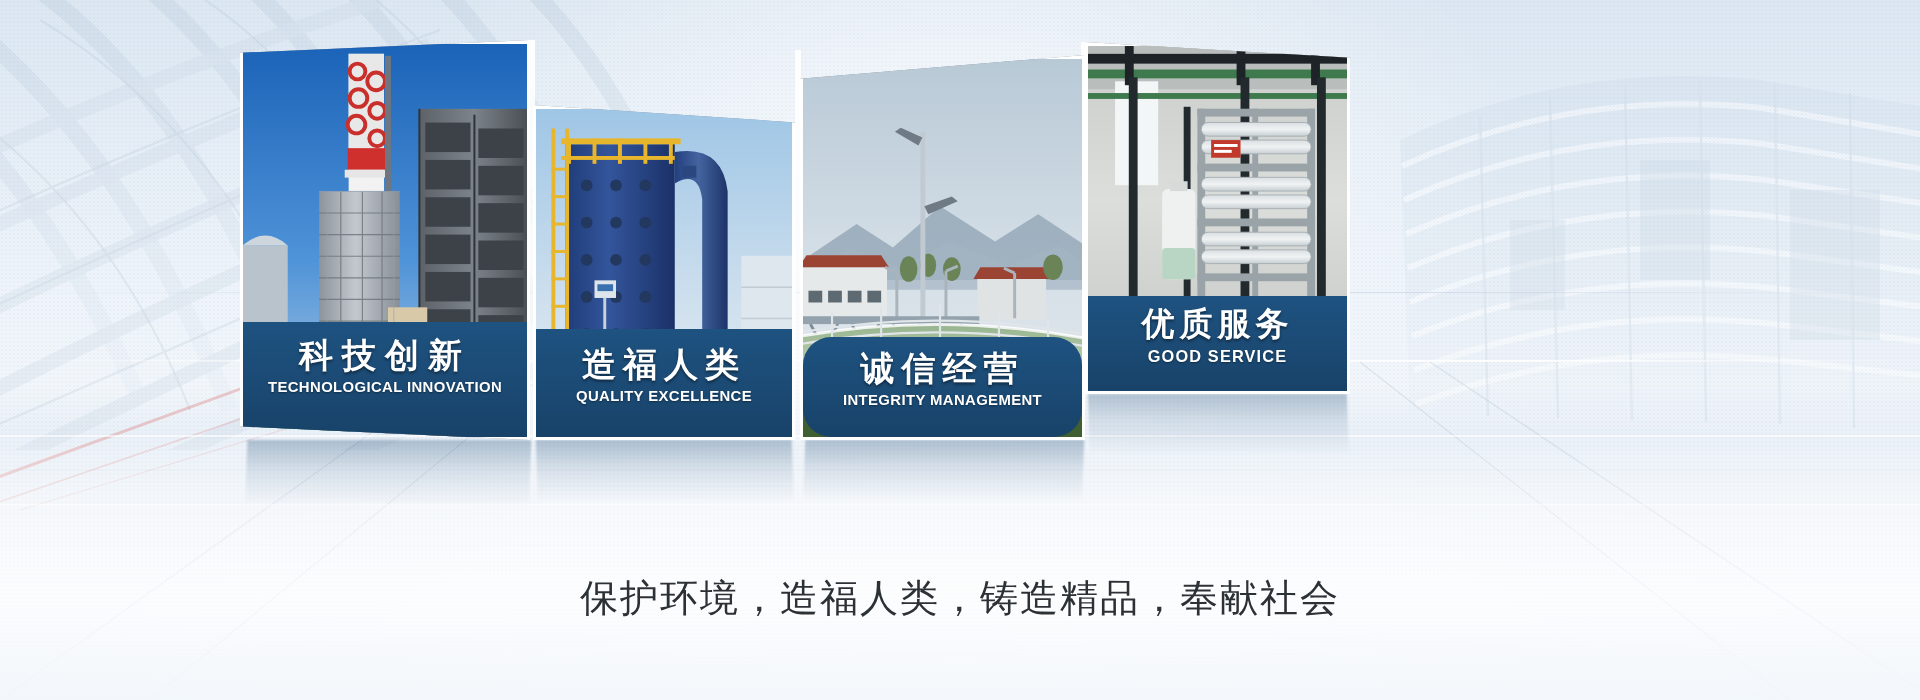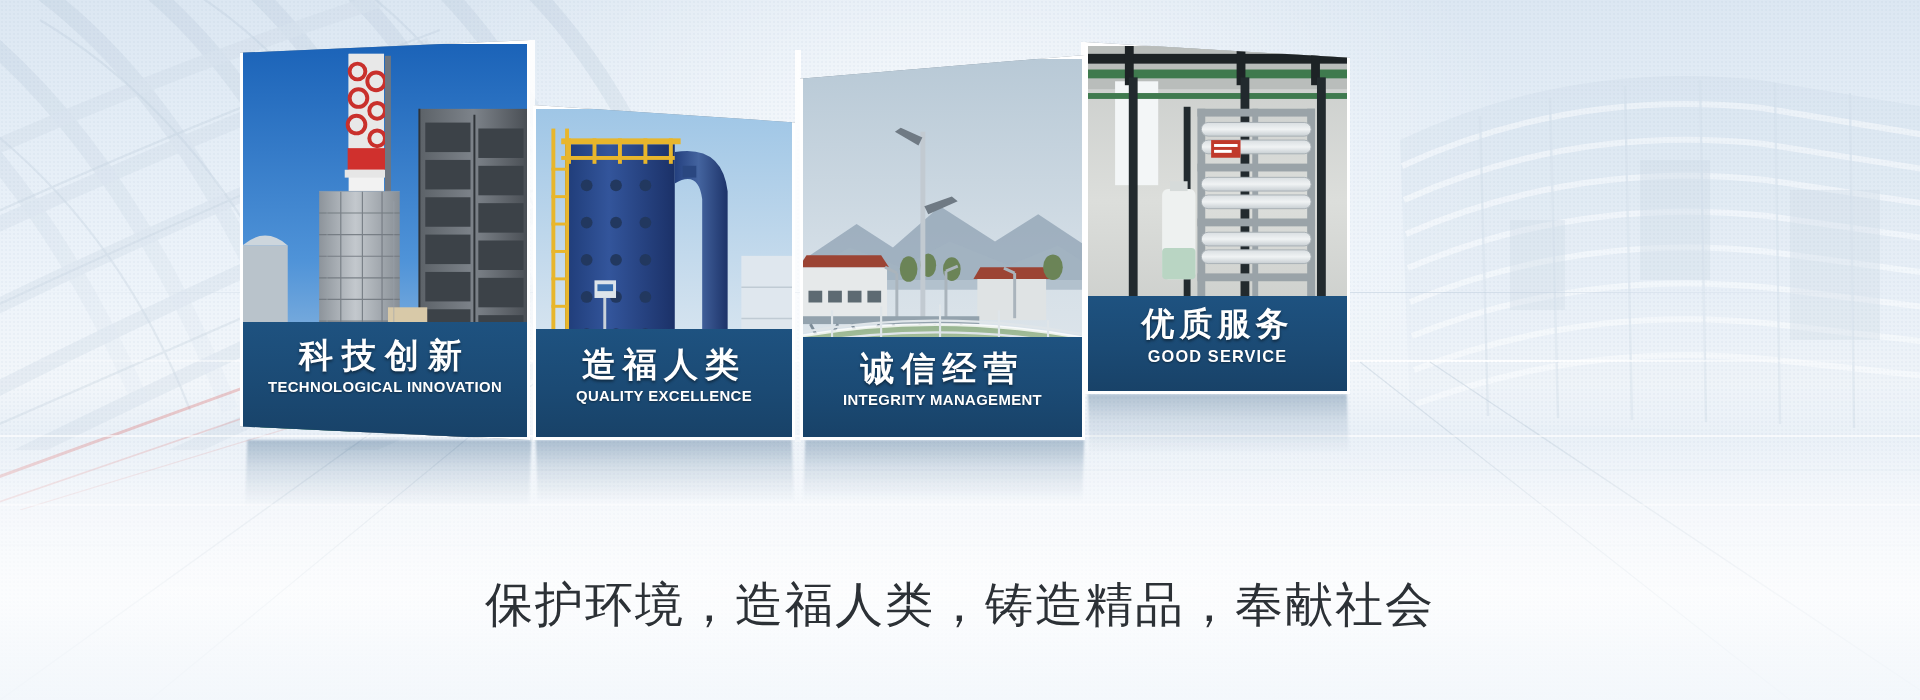--- a/index.html
+++ b/index.html
@@ -138,21 +138,21 @@
   #card-2 {
     left:533px; top:105px; width:262px; height:335px;
     clip-path: polygon(0% 0%, 100% 5.2%, 100% 100%, 0% 100%);
   }
   #card-2 .caption { height:108px; padding-top:16px; }
 
   #card-3 {
     left:800px; top:55px; width:285px; height:385px;
     clip-path: polygon(0% 6.2%, 100% 0%, 100% 100%, 0% 100%);
   }
-  #card-3 .caption { height:100px; padding-top:12px; }
+  #card-3 .caption { height:100px; padding-top:12px;border-radius:28px; }
 
   #card-4 {
     left:1085px; top:42px; width:265px; height:352px;
     clip-path: polygon(0% 0%, 100% 4.5%, 100% 100%, 0% 100%);
   }
   #card-4 .caption { height:95px; padding-top:10px; }
   #card-4 .cap-cn { font-size:33px; letter-spacing:5px; }
   #card-4 .cap-en { font-size:17px; letter-spacing:1.2px; }
 
   
@@ -171,21 +171,21 @@
   .seam { position:absolute; background:linear-gradient(180deg, rgba(255,255,255,.95), rgba(255,255,255,.35)); }
   #seam-a { left:529px; top:40px; width:6px; height:402px; }
   #seam-b { left:795px; top:50px; width:6px; height:392px; }
   #seam-c { left:1081px; top:42px; width:6px; height:354px; }
 
   
   .tagline {
     position:absolute;
     left:0; right:0; top:573px;
     text-align:center;
-    font-size:48px;
+    font-size:38px;
     font-weight:400;
     color:#2c3136;
     letter-spacing:2px;
     text-shadow:0 1px 1px rgba(255,255,255,.85);
     white-space:nowrap;
   }
 </style>
 </head>
 <body>
 

